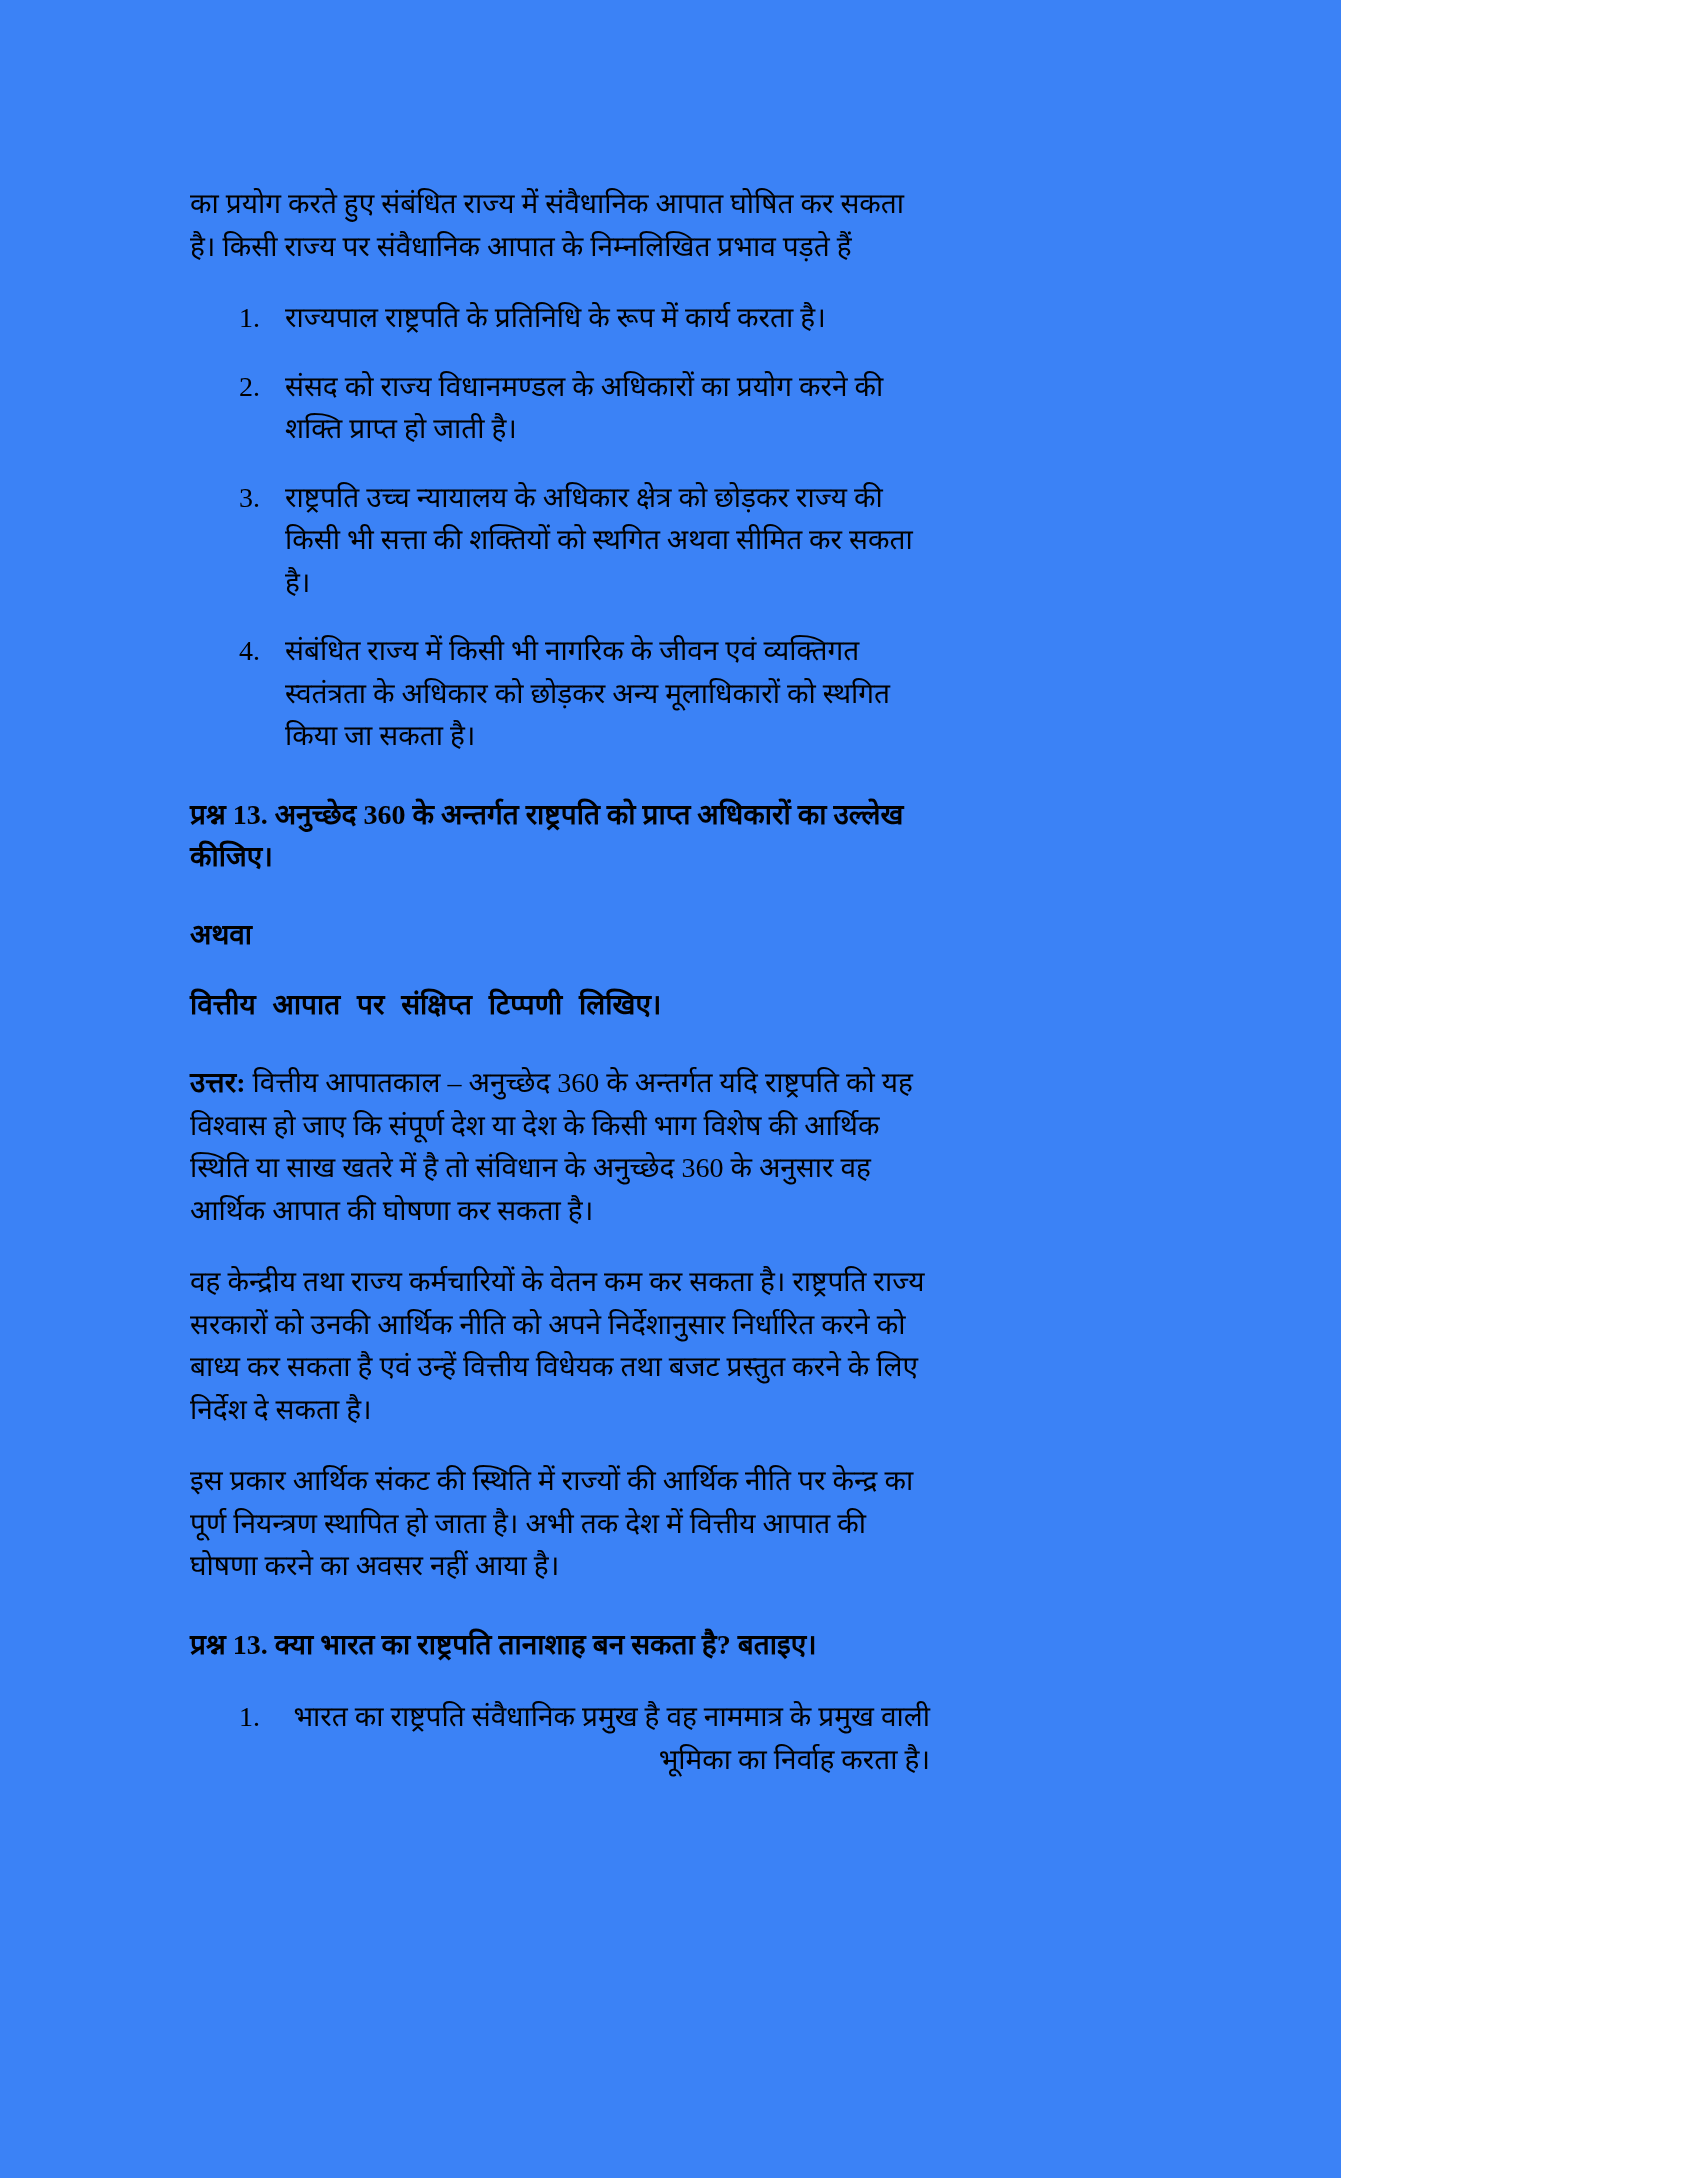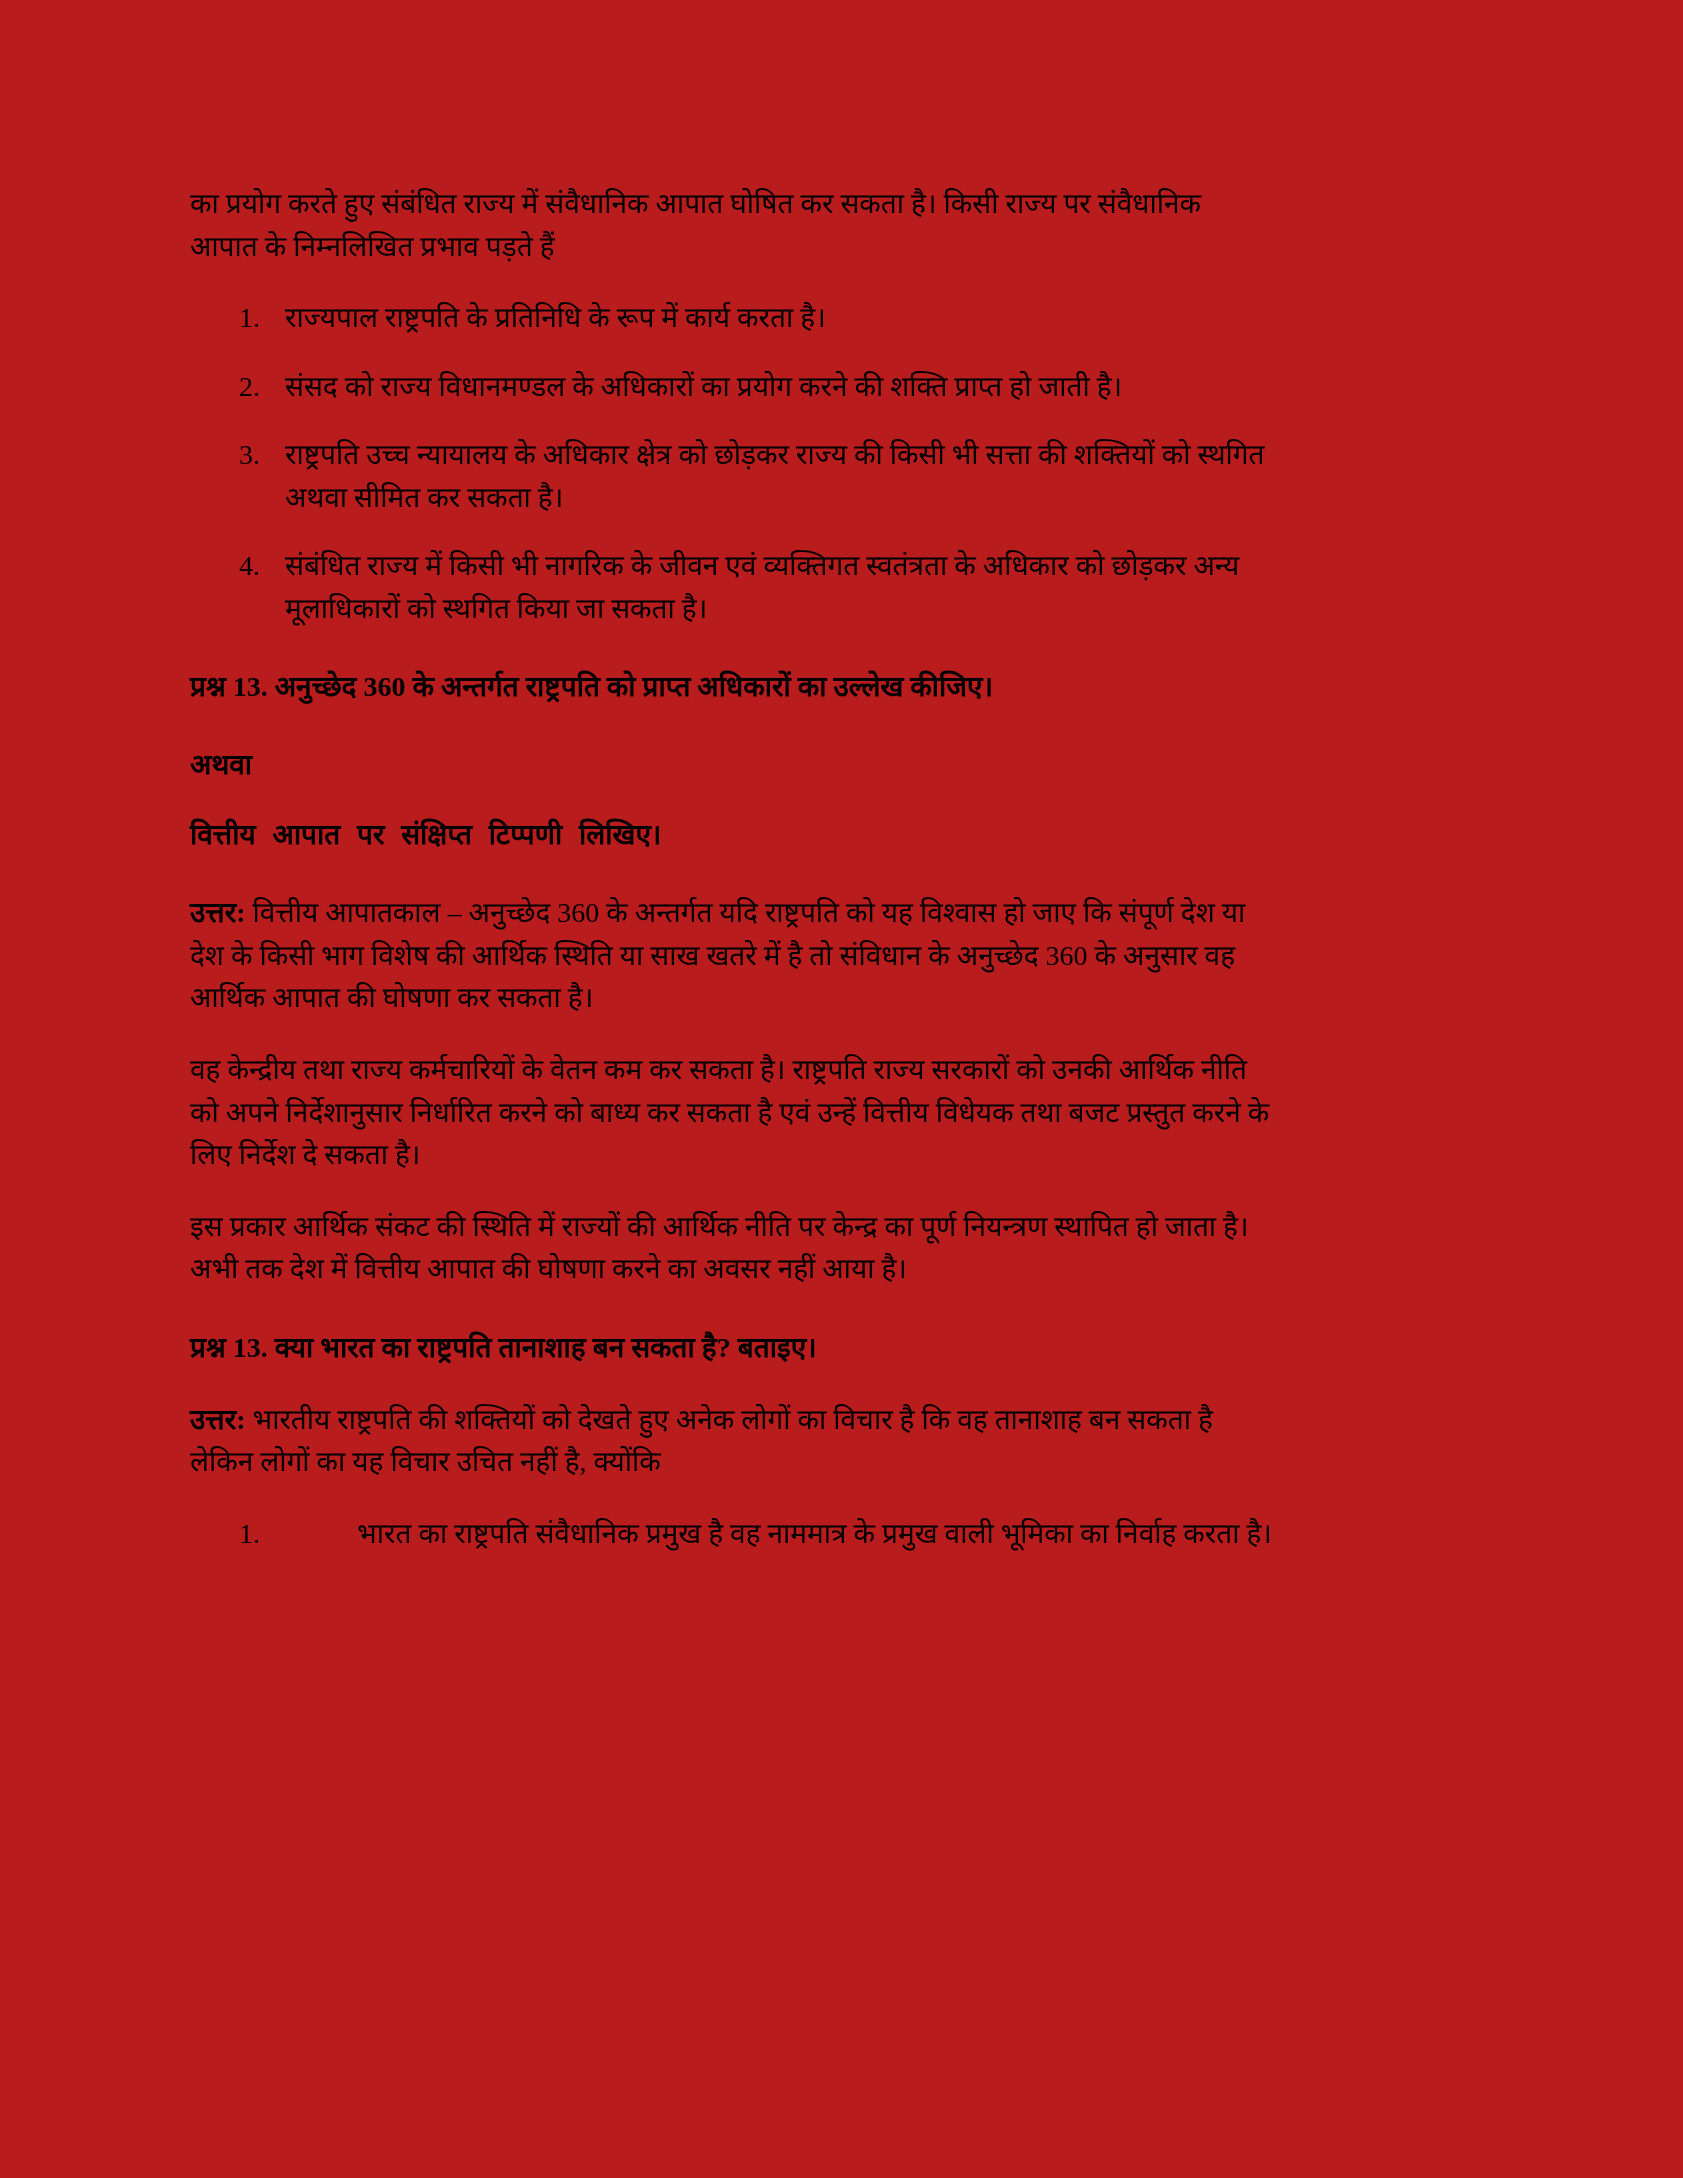--- a/index.html
+++ b/index.html
@@ -9,24 +9,24 @@
   }
   body {
     width: 1683px;
     min-height: 2178px;
     font-family: "Liberation Serif", "DejaVu Serif", serif;
     color: #000000;
     -webkit-font-smoothing: antialiased;
   }
   .page {
     box-sizing: border-box;
-    width: 1683px;
+    width: 1341px;
     min-height: 2178px;
     padding: 183px 411px 149px 190px;
-    background: #b91c1c;
+    background: #3b82f6;
   }
   .doc-body {
     font-size: 28px;
     line-height: 1.52;
   }
   p.para {
     margin: 0 0 29px 0;
     text-align: left;
   }
   .heading {
@@ -87,21 +87,20 @@
 
     <p class="para"><span class="lead">उत्तर:</span> <span>वित्तीय आपातकाल – अनुच्छेद 360 के अन्तर्गत यदि राष्ट्रपति को यह विश्वास हो जाए कि संपूर्ण देश या देश के किसी भाग विशेष की आर्थिक स्थिति या साख खतरे में है तो संविधान के अनुच्छेद 360 के अनुसार वह आर्थिक आपात की घोषणा कर सकता है।</span></p>
 
 
     <p class="para">वह केन्द्रीय तथा राज्य कर्मचारियों के वेतन कम कर सकता है। राष्ट्रपति राज्य सरकारों को उनकी आर्थिक नीति को अपने निर्देशानुसार निर्धारित करने को बाध्य कर सकता है एवं उन्हें वित्तीय विधेयक तथा बजट प्रस्तुत करने के लिए निर्देश दे सकता है।</p>
 
     <p class="para">इस प्रकार आर्थिक संकट की स्थिति में राज्यों की आर्थिक नीति पर केन्द्र का पूर्ण नियन्त्रण स्थापित हो जाता है। अभी तक देश में वित्तीय आपात की घोषणा करने का अवसर नहीं आया है।</p>
 
     <p class="heading">प्रश्न 13. क्या भारत का राष्ट्रपति तानाशाह बन सकता है? बताइए।</p>
 
-    <p class="para"><span class="lead">उत्तर:</span> <span>भारतीय राष्ट्रपति की शक्तियों को देखते हुए अनेक लोगों का विचार है कि वह तानाशाह बन सकता है लेकिन लोगों का यह विचार उचित नहीं है, क्योंकि</span></p>
 
     <ol class="num-list tail">
       <li>भारत का राष्ट्रपति संवैधानिक प्रमुख है वह नाममात्र के प्रमुख वाली भूमिका का निर्वाह करता है।</li>
     </ol>
 
   </div>
 </div>
 
 
 </body></html>

